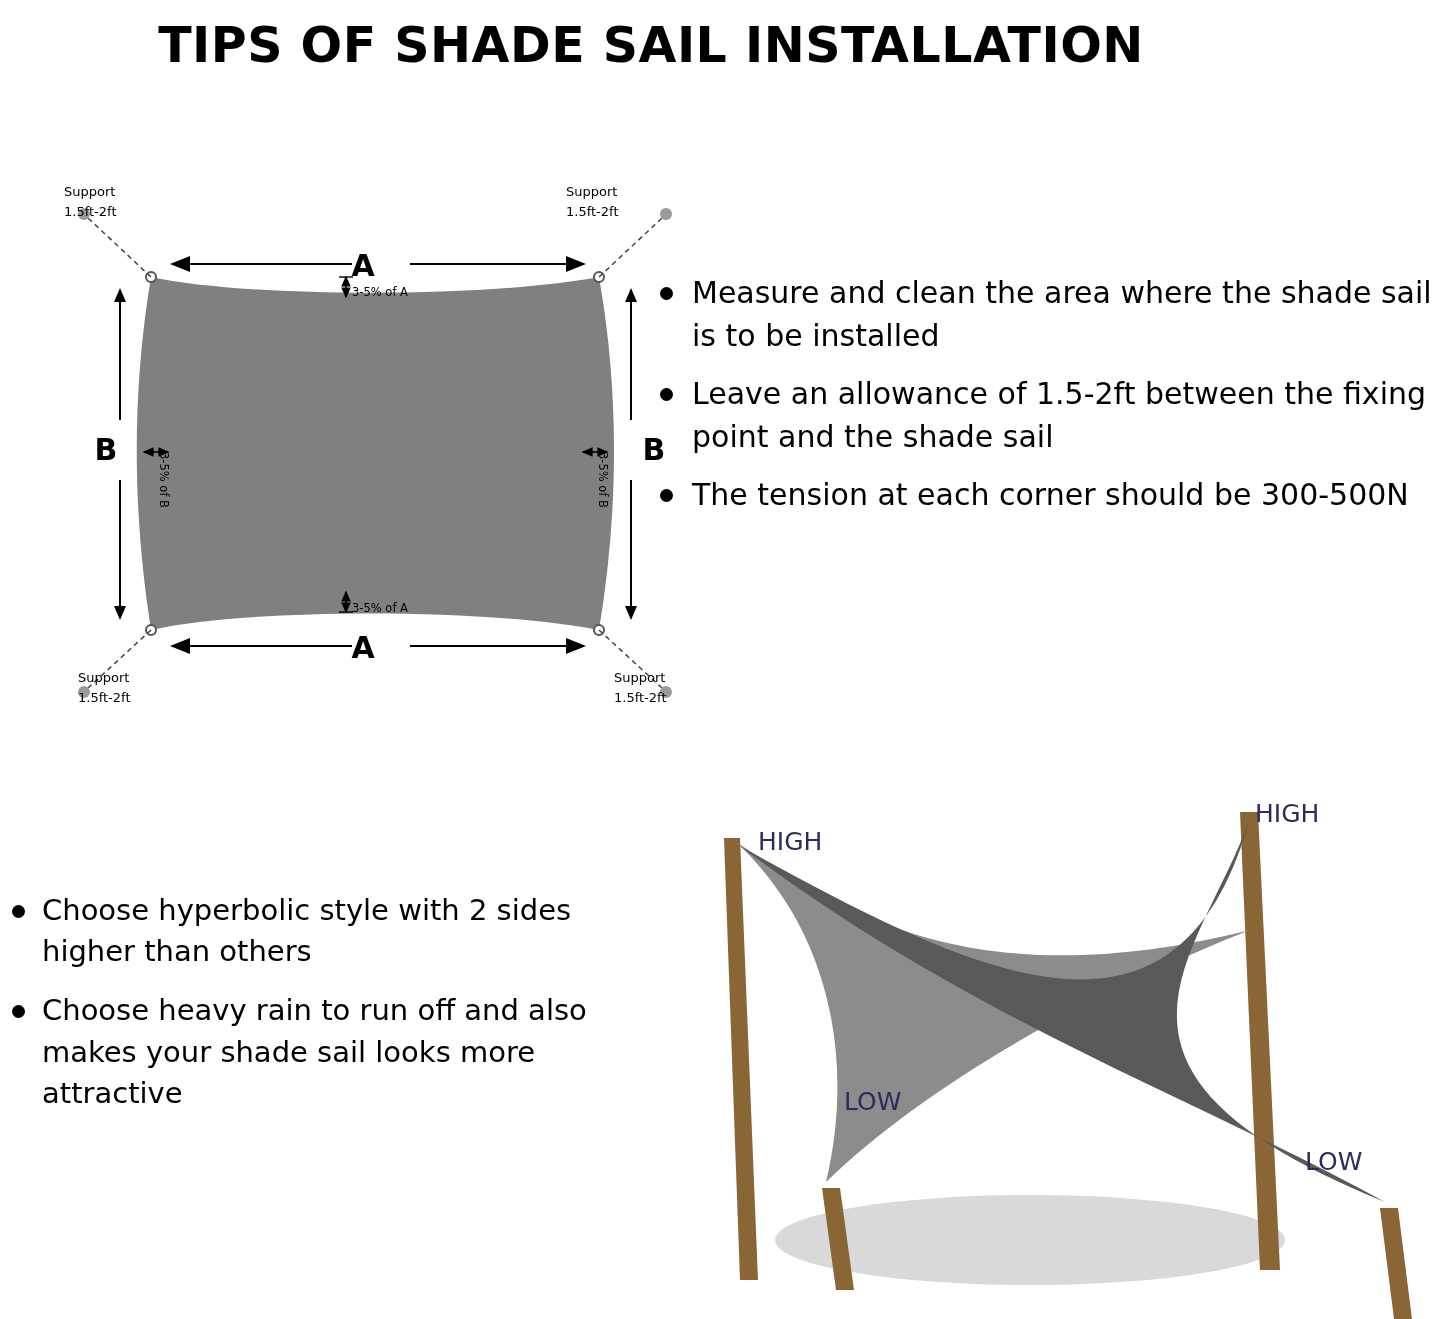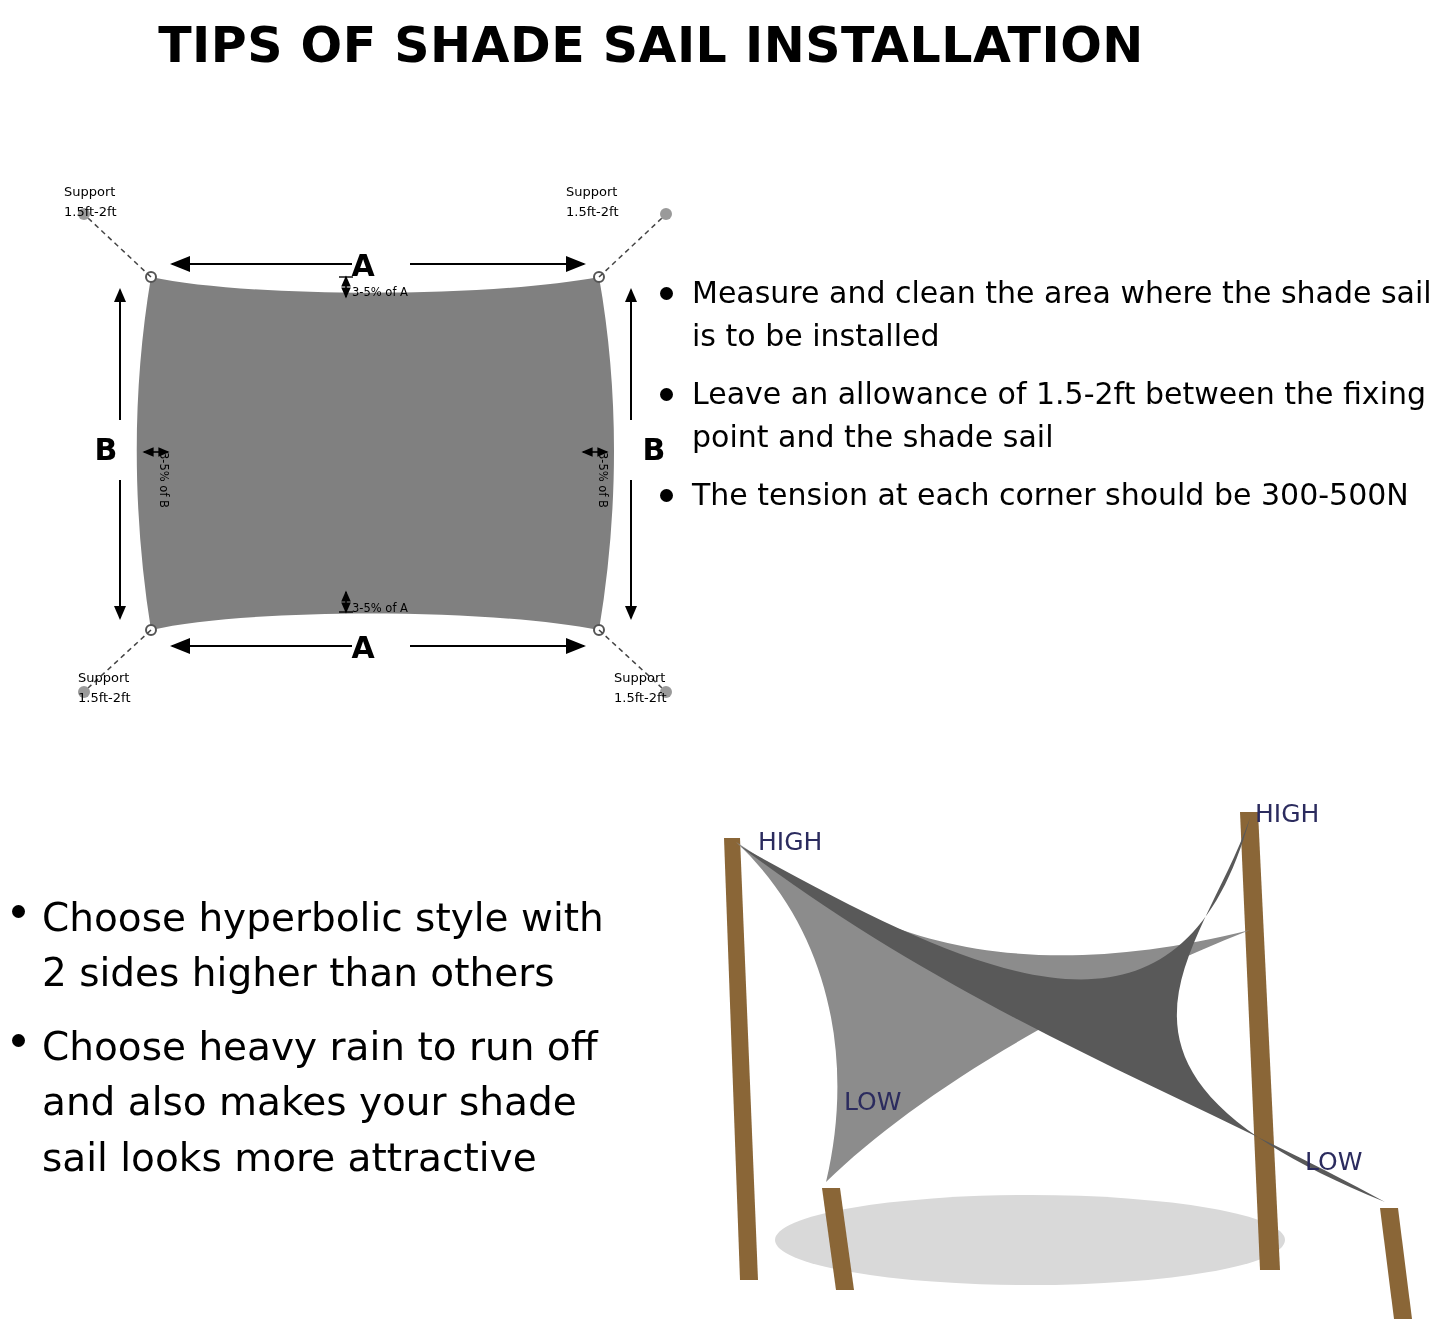--- a/index.html
+++ b/index.html
@@ -76,21 +76,21 @@
     content: "";
     position: absolute;
     left: 12px;
     top: 15px;
     width: 13px;
     height: 13px;
     border-radius: 50%;
     background: #000000;
   }
   .bullets-left ul.bullet-list li {
-    font-size: 39px;
+    font-size: 29px;
     padding-left: 42px;
     margin-bottom: 18px;
   }
 
   
   .diagram-bottom-right {
     position: absolute;
     left: 640px;
     top: 770px;
     width: 805px;

